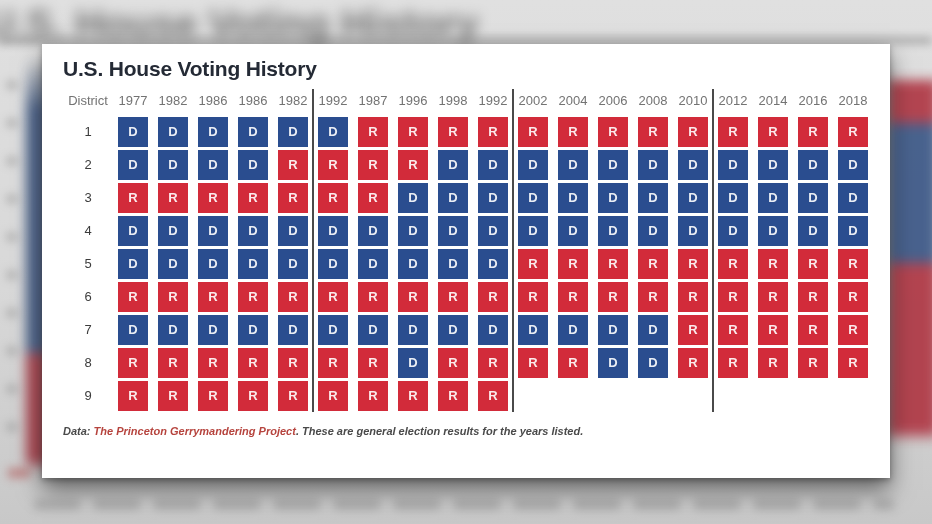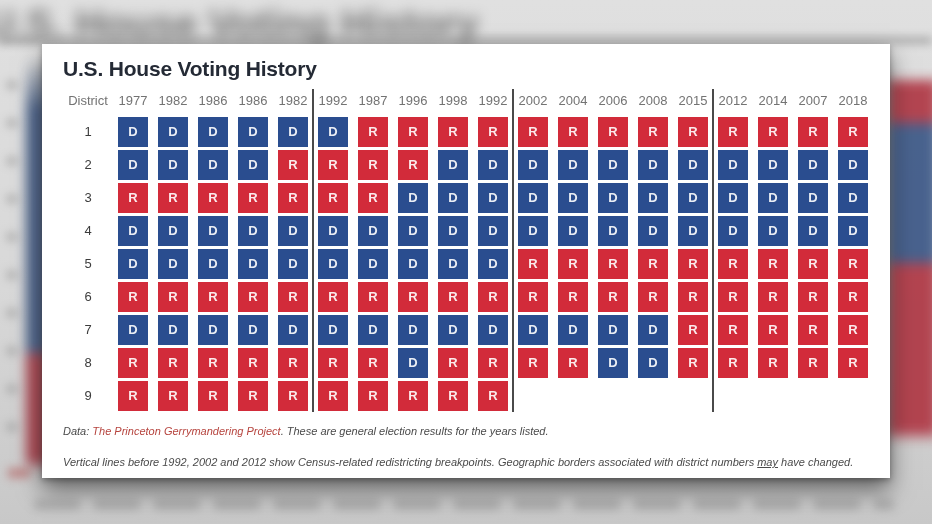--- a/index.html
+++ b/index.html
@@ -85,21 +85,21 @@
   .cellwrap{display:flex;align-items:center;justify-content:center;}
   .vcell{
     width:30px;height:30px;display:flex;align-items:center;justify-content:center;
     font-size:13px;font-weight:700;color:rgba(255,255,255,.9);
   }
   .cD{background:var(--dem,#2a4d8f);}
   .cR{background:var(--rep,#d22b3a);}
   .divider{
     position:absolute;top:0;bottom:0;width:2px;background:#4a4a4a;
   }
-  .footer{margin-top:12px;}
+  .footer{margin-top:12px;font-weight:bold;}
   .footer p{
     margin:0;font-size:11px;font-style:italic;color:#4a4a4a;line-height:14px;
   }
   .footer p.f2{margin-top:17px;}
   .footer a{color:#b6443e;text-decoration:none;cursor:pointer;}
   .uline{text-decoration:underline;}
 </style>
 </head>
 <body>
 
@@ -125,24 +125,24 @@
         <div class="hcell">1982</div>
         <div class="hcell">1992</div>
         <div class="hcell">1987</div>
         <div class="hcell">1996</div>
         <div class="hcell">1998</div>
         <div class="hcell">1992</div>
         <div class="hcell">2002</div>
         <div class="hcell">2004</div>
         <div class="hcell">2006</div>
         <div class="hcell">2008</div>
-        <div class="hcell">2015</div>
+        <div class="hcell">2010</div>
         <div class="hcell">2012</div>
         <div class="hcell">2014</div>
-        <div class="hcell">2007</div>
+        <div class="hcell">2016</div>
         <div class="hcell">2018</div>
         <div class="rlabel">1</div>
         <div class="cellwrap">
           <div class="vcell cD">D</div>
         </div>
         <div class="cellwrap">
           <div class="vcell cD">D</div>
         </div>
         <div class="cellwrap">
           <div class="vcell cD">D</div>
@@ -641,17 +641,16 @@
         <div class="cellwrap"></div>
         <div class="cellwrap"></div>
         <div class="cellwrap"></div>
         <div class="divider" style="left: 249px;"></div>
         <div class="divider" style="left: 449px;"></div>
         <div class="divider" style="left: 649px;"></div>
       </div>
 
     <div class="footer">
       <p class="f1"><span>Data: </span><a>The Princeton Gerrymandering Project</a><span>. These are general election results for the years listed.</span></p>
-      <p class="f2"><span>Vertical lines before 1992, 2002 and 2012 show Census-related redistricting breakpoints. Geographic borders associated with district numbers </span><span class="uline">may</span><span> have changed.</span></p>
     </div>
   </div>
 
 </div>
 
 </body></html>

